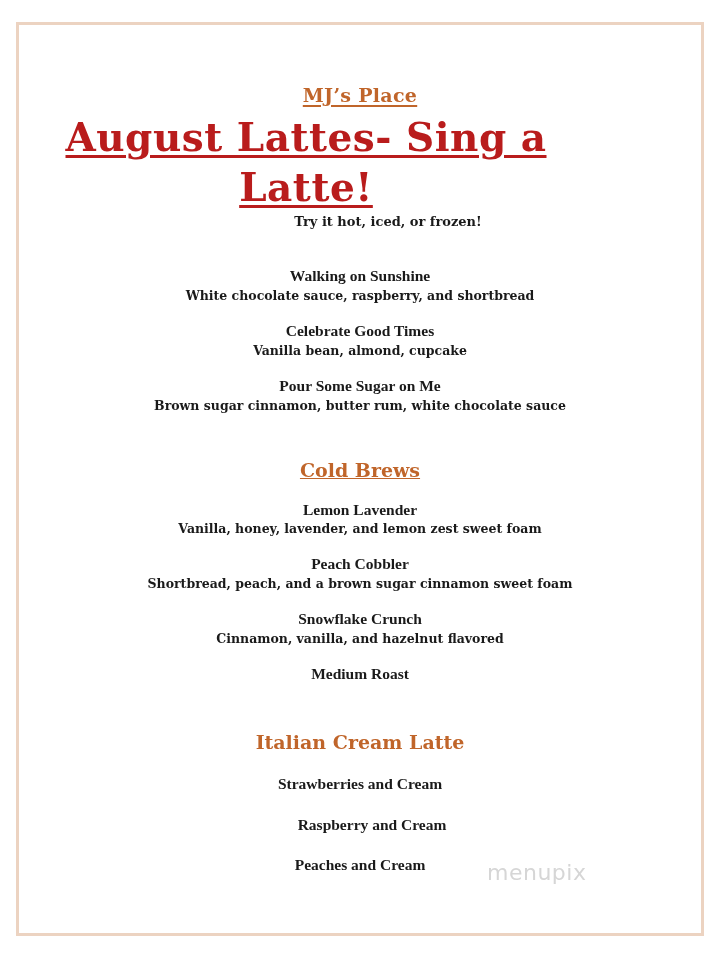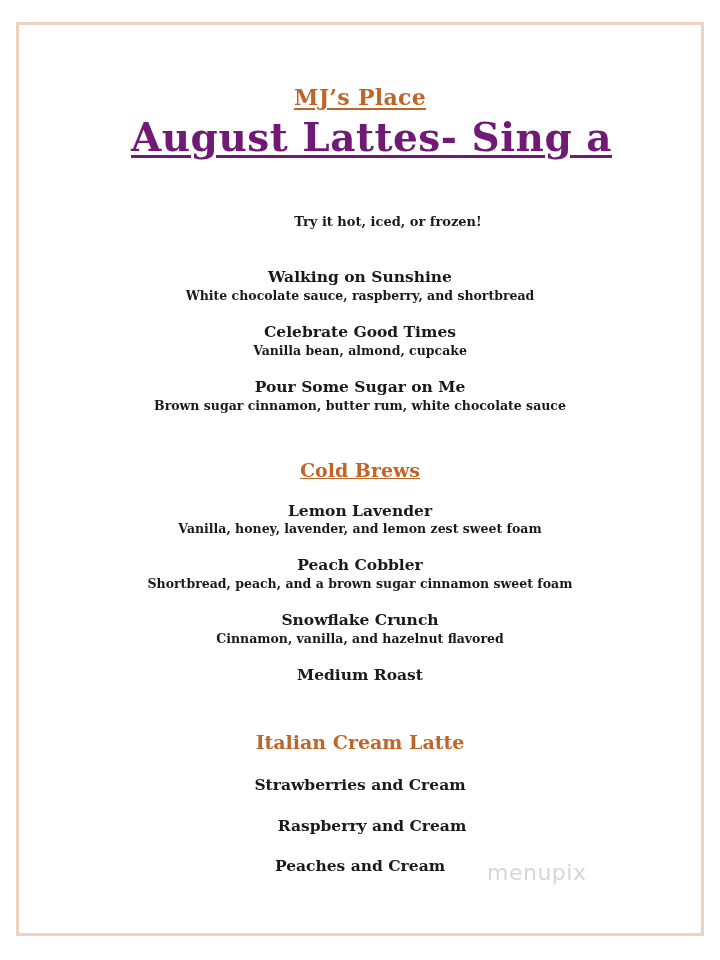--- a/index.html
+++ b/index.html
@@ -28,58 +28,58 @@
       position: absolute;
       left: 0;
       top: 0;
       width: 720px;
       text-align: center;
     }
     .restaurant-name {
       position: absolute;
       left: 0; width: 720px;
       top: 84px;
-      font-size: 22px;
+      font-size: 19px;
       font-weight: bold;
       color: #c0652a;
       text-decoration: underline;
       text-decoration-thickness: 2px;
       text-underline-offset: 3px;
       letter-spacing: 0.3px;
     }
     .menu-title {
       position: absolute;
       left: 0; width: 612px;
       top: 112px;
       font-size: 39px;
       line-height: 50px;
       font-weight: bold;
-      color: #701a75;
+      color: #b91c1c;
       text-decoration: underline;
       text-decoration-thickness: 3px;
       text-underline-offset: 4px;
       letter-spacing: 0.5px;
-      text-align: right;
     }
     .tagline {
       position: absolute;
       left: 0; width: 720px;
       top: 214px;
       font-size: 13px;
       font-weight: bold;
       color: #1a1a1a;
       margin-left: 28px;
     }
     .item-name {
       position: absolute;
       left: 0; width: 720px;
       font-size: 15.5px;
       font-weight: bold;
       color: #1a1a1a;
       white-space: nowrap;
+      font-family: Liberation Serif, serif;
     }
     .item-desc {
       position: absolute;
       left: 0; width: 720px;
       font-size: 12.5px;
       font-weight: bold;
       color: #1a1a1a;
       white-space: nowrap;
     }
     .section-heading {
@@ -105,20 +105,21 @@
 <body>
 
 <div class="frame"></div>
 
 <div class="content">
 
   <div class="restaurant-name">MJ’s Place</div>
 
   <div class="menu-title">
     <div>August Lattes- Sing a</div>
+    <div>Latte!</div>
   </div>
 
   <div class="tagline">Try it hot, iced, or frozen!</div>
 
   <div class="item-name" style="top:267px;">Walking on Sunshine</div>
   <div class="item-desc" style="top:288px;">White chocolate sauce, raspberry, and shortbread</div>
 
   <div class="item-name" style="top:322px;">Celebrate Good Times</div>
   <div class="item-desc" style="top:343px;">Vanilla bean, almond, cupcake</div>
 

